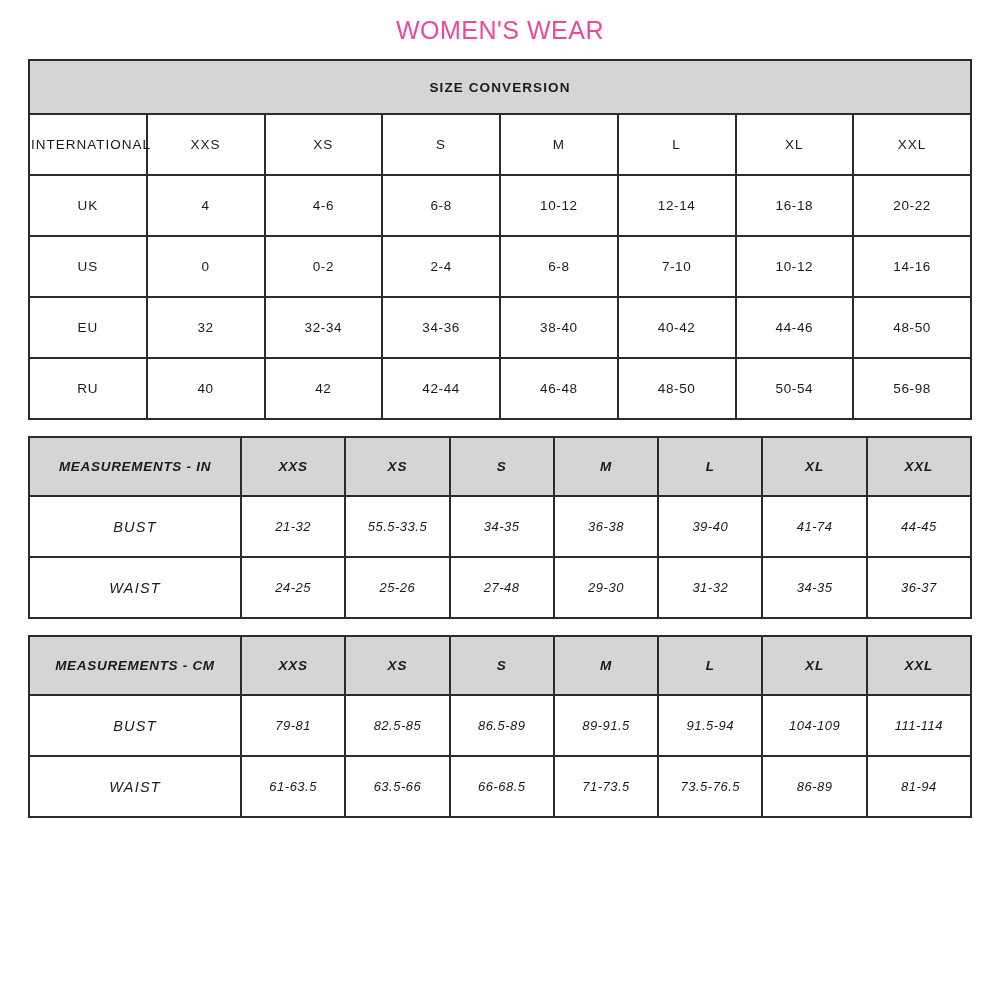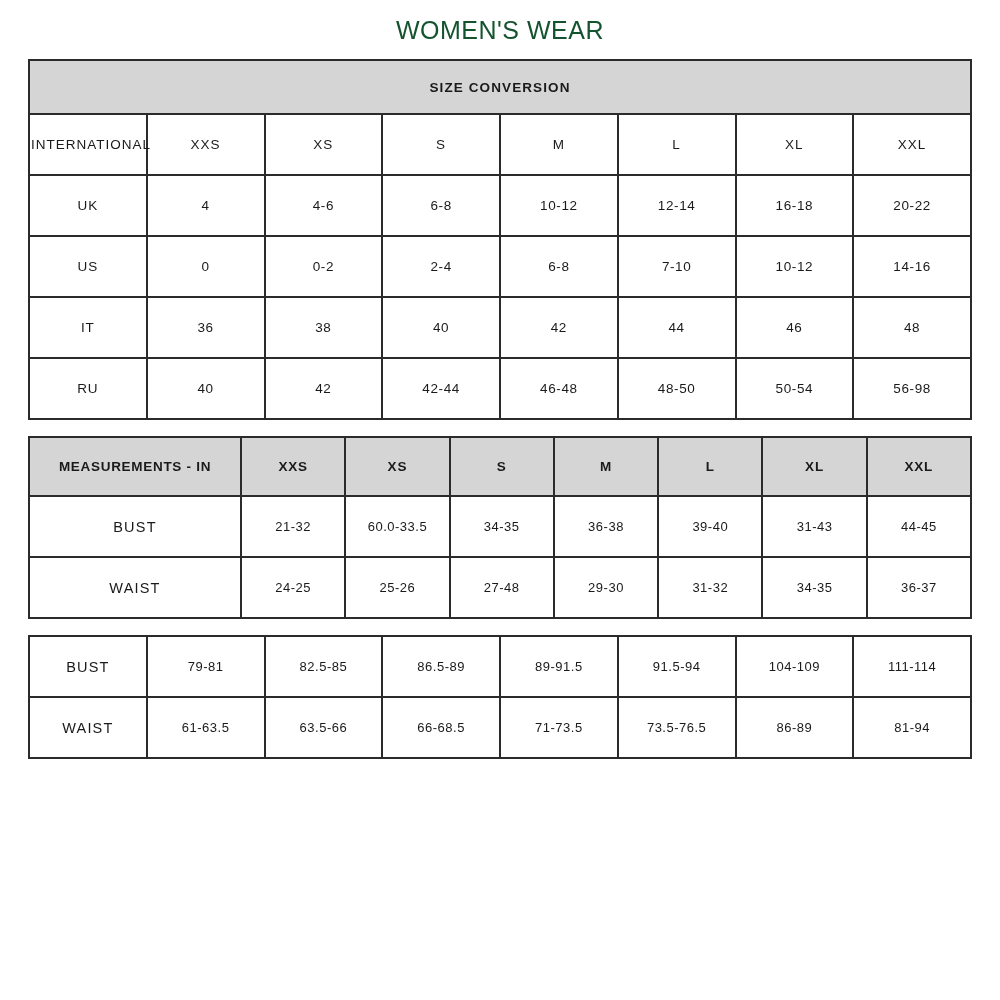--- a/index.html
+++ b/index.html
@@ -21,21 +21,21 @@
     padding: 10px 28px 8px 28px;
     display: flex;
     flex-direction: column;
   }
   .doc-title {
     text-align: center;
     font-size: 25px;
     font-weight: 400;
     letter-spacing: 0.5px;
     margin: 6px 0 14px 0;
-    color: #14532d;
+    color: #ec4899;
   }
   table {
     border-collapse: collapse;
     width: 100%;
     table-layout: fixed;
     border-radius: 11px;
   }
   td, th {
     border: 2px solid #2b2b2b;
     text-align: center;
@@ -58,21 +58,21 @@
     letter-spacing: 0.6px;
   }
   .t-conv .rowlabel {
     letter-spacing: 0.9px;
     margin-left: 36px;
   }
   .t-conv .hdr td {
     letter-spacing: 1px;
   }
   
-  .t-meas { margin-bottom: 16px; }
+  .t-meas { margin-bottom: 16px; font-style: italic; }
   .t-meas th {
     background: #d5d5d5;
     font-weight: 700;
     font-size: 13.5px;
     letter-spacing: 0.8px;
     height: 55px;
   }
   .t-meas th.label-col {
     letter-spacing: 0.7px;
   }
@@ -122,28 +122,28 @@
         <td class="rowlabel">US</td>
         <td>0</td>
         <td>0-2</td>
         <td>2-4</td>
         <td>6-8</td>
         <td>7-10</td>
         <td>10-12</td>
         <td>14-16</td>
       </tr>
       <tr>
-        <td class="rowlabel">IT</td>
-        <td>36</td>
-        <td>38</td>
-        <td>40</td>
-        <td>42</td>
-        <td>44</td>
-        <td>46</td>
-        <td>48</td>
+        <td class="rowlabel">EU</td>
+        <td>32</td>
+        <td>32-34</td>
+        <td>34-36</td>
+        <td>38-40</td>
+        <td>40-42</td>
+        <td>44-46</td>
+        <td>48-50</td>
       </tr>
       <tr>
         <td class="rowlabel">RU</td>
         <td>40</td>
         <td>42</td>
         <td>42-44</td>
         <td>46-48</td>
         <td>48-50</td>
         <td>50-54</td>
         <td>56-98</td>
@@ -159,43 +159,53 @@
         <th>XS</th>
         <th>S</th>
         <th>M</th>
         <th>L</th>
         <th>XL</th>
         <th>XXL</th>
       </tr>
       <tr>
         <td class="rowlabel">BUST</td>
         <td>21-32</td>
-        <td>60.0-33.5</td>
+        <td>55.5-33.5</td>
         <td>34-35</td>
         <td>36-38</td>
         <td>39-40</td>
-        <td>31-43</td>
+        <td>41-74</td>
         <td>44-45</td>
       </tr>
       <tr>
         <td class="rowlabel">WAIST</td>
         <td>24-25</td>
         <td>25-26</td>
         <td>27-48</td>
         <td>29-30</td>
         <td>31-32</td>
         <td>34-35</td>
         <td>36-37</td>
       </tr>
     </tbody>
   </table>
 
   <table class="t-meas">
     <tbody>
       <tr>
+        <th class="label-col" style="width:208px">MEASUREMENTS - CM</th>
+        <th>XXS</th>
+        <th>XS</th>
+        <th>S</th>
+        <th>M</th>
+        <th>L</th>
+        <th>XL</th>
+        <th>XXL</th>
+      </tr>
+      <tr>
         <td class="rowlabel">BUST</td>
         <td>79-81</td>
         <td>82.5-85</td>
         <td>86.5-89</td>
         <td>89-91.5</td>
         <td>91.5-94</td>
         <td>104-109</td>
         <td>111-114</td>
       </tr>
       <tr>

